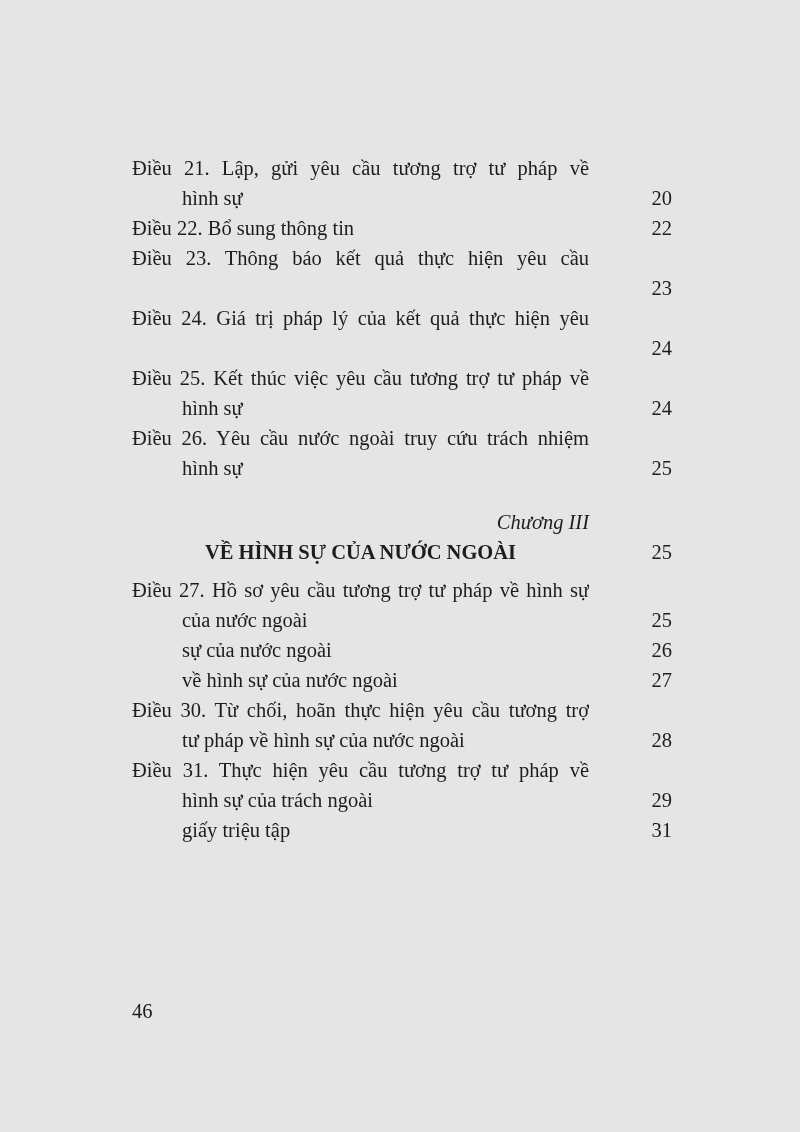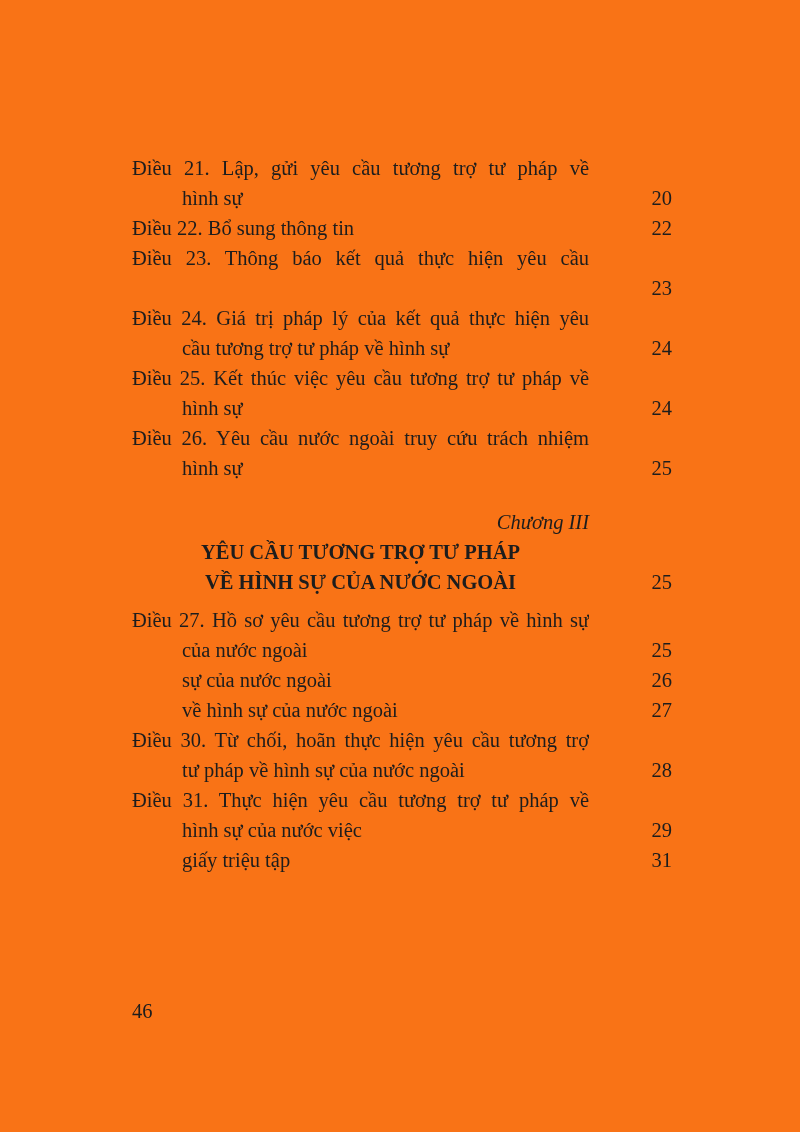--- a/index.html
+++ b/index.html
@@ -10,21 +10,21 @@
   body {
     width: 800px;
     height: 1132px;
     position: relative;
     font-family: "Liberation Serif", "DejaVu Serif", serif;
     color: #1d1d1d;
   }
   .page {
     position: absolute;
     inset: 0;
-    background: #f97316;
+    background: #e5e5e5;
   }
   .toc {
     position: absolute;
     left: 132px;
     top: 153px;
     width: 540px;
     font-size: 20.5px;
     line-height: 30px;
   }
   .entry { margin: 0; }
@@ -102,21 +102,20 @@
     <div class="entry">
       <div class="l1">Điều 23. Thông báo kết quả thực hiện yêu cầu</div>
       <div class="l2">
         <span class="num">23</span>
       </div>
     </div>
 
     <div class="entry">
       <div class="l1">Điều 24. Giá trị pháp lý của kết quả thực hiện yêu</div>
       <div class="l2">
-        <span class="cont">cầu tương trợ tư pháp về hình sự</span>
         <span class="num">24</span>
       </div>
     </div>
 
     <div class="entry">
       <div class="l1">Điều 25. Kết thúc việc yêu cầu tương trợ tư pháp về</div>
       <div class="l2">
         <span class="cont">hình sự</span>
         <span class="num">24</span>
       </div>
@@ -125,21 +124,20 @@
     <div class="entry">
       <div class="l1">Điều 26. Yêu cầu nước ngoài truy cứu trách nhiệm</div>
       <div class="l2">
         <span class="cont">hình sự</span>
         <span class="num">25</span>
       </div>
     </div>
 
     <div class="chapter">
       <div class="ch-label">Chương III</div>
-      <div class="ch-title">YÊU CẦU TƯƠNG TRỢ TƯ PHÁP</div>
       <div class="ch-row">
         <div class="ch-title">VỀ HÌNH SỰ CỦA NƯỚC NGOÀI</div>
         <span class="ch-num">25</span>
       </div>
     </div>
 
     <div class="entry">
       <div class="l1">Điều 27. Hồ sơ yêu cầu tương trợ tư pháp về hình sự</div>
       <div class="l2">
         <span class="cont">của nước ngoài</span>
@@ -165,21 +163,21 @@
       <div class="l1">Điều 30. Từ chối, hoãn thực hiện yêu cầu tương trợ</div>
       <div class="l2">
         <span class="cont">tư pháp về hình sự của nước ngoài</span>
         <span class="num">28</span>
       </div>
     </div>
 
     <div class="entry">
       <div class="l1">Điều 31. Thực hiện yêu cầu tương trợ tư pháp về</div>
       <div class="l2">
-        <span class="cont">hình sự của nước việc</span>
+        <span class="cont">hình sự của trách ngoài</span>
         <span class="num">29</span>
       </div>
     </div>
 
     <div class="entry">
       <div class="l2">
         <span class="cont">giấy triệu tập</span>
         <span class="num">31</span>
       </div>
     </div>

